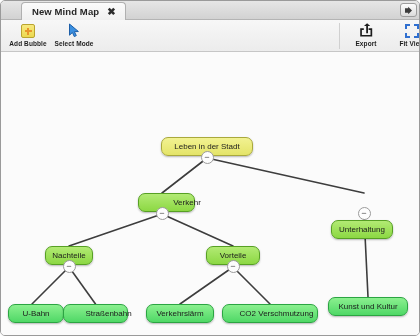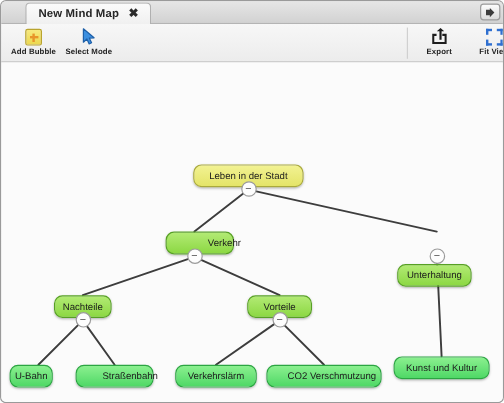--- a/index.html
+++ b/index.html
@@ -323,21 +323,21 @@
           </div>
           <div class="node branch" style="left: 205px; top: 194px; width: 54px;">
             <span class="node-label">Vorteile</span>
           </div>
           <div class="collapse-badge" style="left: 225.5px; top: 208px;">
             <span>−</span>
           </div>
           <div class="node leaf" style="left: 327px; top: 245px; width: 80px;">
             <span class="node-label">Kunst und Kultur</span>
           </div>
-          <div class="node leaf" style="left: 7px; top: 252px; width: 36px;">
+          <div class="node leaf" style="left: 7px; top: 252px; width: 56px;">
             <span class="node-label">U-Bahn</span>
           </div>
           <div class="node leaf" style="left: 62px; top: 252px; width: 65px; padding-left: 33px;">
             <span class="node-label">Straßenbahn</span>
           </div>
           <div class="node leaf" style="left: 145px; top: 252px; width: 68px;">
             <span class="node-label">Verkehrslärm</span>
           </div>
           <div class="node leaf" style="left: 221px; top: 252px; width: 96px; padding-left: 20px;">
             <span class="node-label">CO2 Verschmutzung</span>

